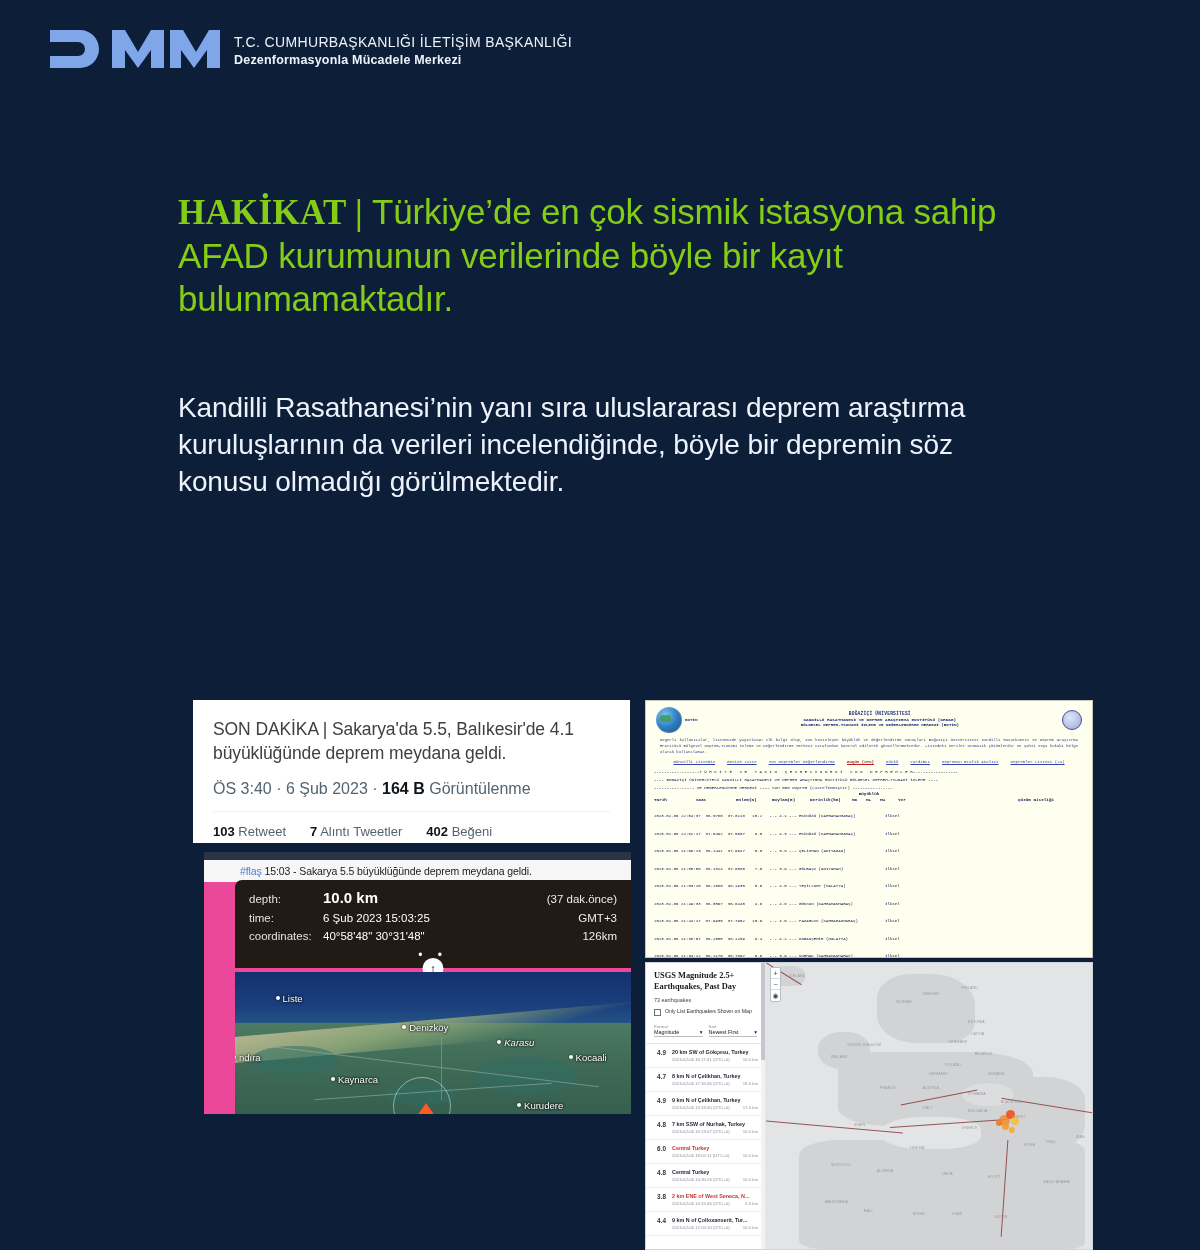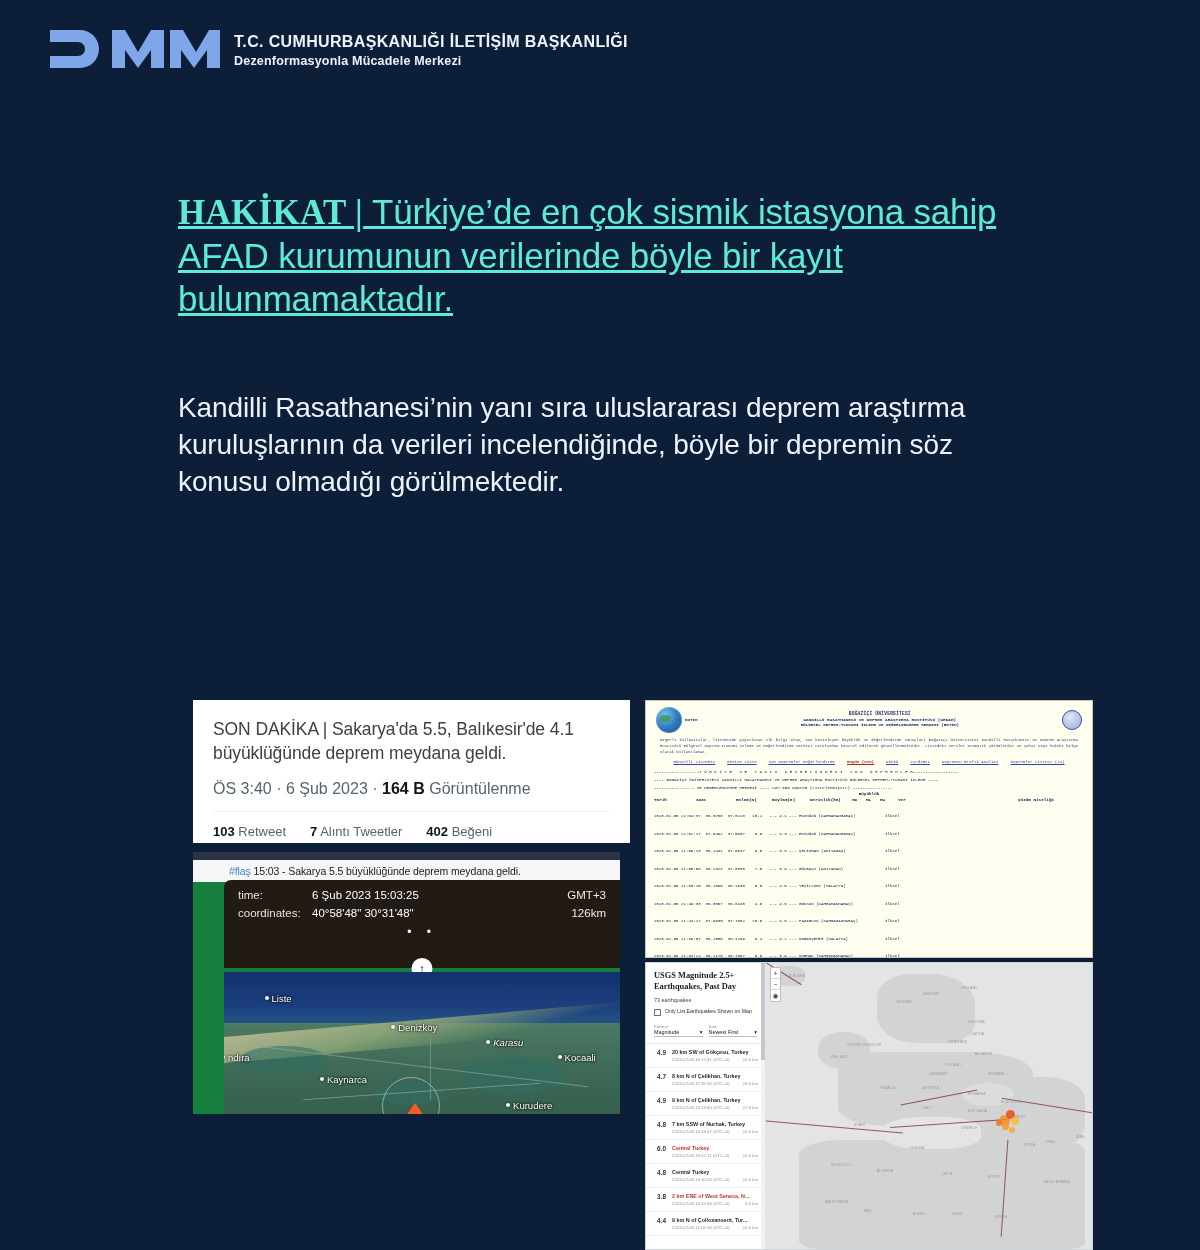--- a/index.html
+++ b/index.html
@@ -9,29 +9,28 @@
     background:#0d1f38;
     font-family:"Liberation Sans", sans-serif;
     overflow:hidden;
     position:relative;
   }
 
   
   .header { position:absolute; left:50px; top:28px; display:flex; align-items:center; gap:14px; }
   .logo-mark { display:block; }
   .logo-text { display:flex; flex-direction:column; justify-content:center; gap:3px; padding-top:2px; }
-  .logo-line1 { font-size:16px; font-weight:bold; color:#eef3fb; letter-spacing:.35px; }
+  .logo-line1 { font-size:14px; font-weight:normal; color:#eef3fb; letter-spacing:.35px; }
   .logo-line2 { font-size:12.5px; font-weight:bold; color:#eef3fb; letter-spacing:.2px; }
 
   
   .copy { position:absolute; left:178px; top:190px; width:820px; }
   .headline {
-    font-size:35px; line-height:1.235; color:#5eead4; font-weight:400;
+    font-size:35px; line-height:1.235; color:#84cc16; font-weight:400;
     letter-spacing:-.2px;
-    text-decoration:underline;
   }
   .headline .kicker {
     font-family:"Liberation Serif", serif;
     font-weight:bold; letter-spacing:.3px;
   }
   .body-copy {
     margin-top:68px;
     font-size:28px; line-height:1.33; color:#eef3fb; font-weight:400;
     letter-spacing:-.1px;
   }
@@ -46,22 +45,22 @@
   }
   .tweet-text { font-size:17.5px; line-height:1.35; color:#404040; letter-spacing:-.1px; }
   .tweet-meta { margin-top:15px; font-size:16px; color:#536471; }
   .tweet-meta b { color:#0f1419; font-weight:bold; }
   .tweet-rule { margin-top:13px; border-top:1px solid #eff3f4; }
   .tweet-stats { margin-top:12px; font-size:13px; color:#536471; display:flex; gap:24px; }
   .tweet-stats b { color:#0f1419; font-weight:bold; }
 
   
   .eq-card {
-    position:absolute; left:193px; top:852px; width:427px; height:262px;
-    background:#15803d; overflow:hidden;
+    position:absolute; left:204px; top:852px; width:427px; height:262px;
+    background:#ec4899; overflow:hidden;
   }
   .eq-topbar { height:8px; background:#2b3444; }
   .eq-flash { font-size:10.5px; color:#1a1a1a; padding:5px 0 5px 36px; background:#f6f6f6; letter-spacing:-.1px; }
   .eq-flash .tag { color:#4a7fd0; }
   .eq-panel {
     position:absolute; left:31px; top:28px; right:0; height:88px;
     background:#221a14; color:#ffffff; border-radius:7px 0 0 0;
     padding:9px 14px 0 14px; font-size:11.5px;
   }
   .eq-row { display:flex; align-items:baseline; margin-bottom:6px; }
@@ -207,20 +206,25 @@
 
   <div class="eq-card">
     <div class="eq-topbar"></div>
     <div class="eq-flash">
       <span class="tag">#flaş</span>
       <span>15:03 - Sakarya 5.5 büyüklüğünde deprem meydana geldi.</span>
     </div>
 
     <div class="eq-panel">
       <div class="eq-row">
+        <span class="eq-lbl">depth:</span>
+        <span class="eq-val big">10.0 km</span>
+        <span class="eq-right">(37 dak.önce)</span>
+      </div>
+      <div class="eq-row">
         <span class="eq-lbl">time:</span>
         <span class="eq-val">6 Şub 2023 15:03:25</span>
         <span class="eq-right">GMT+3</span>
       </div>
       <div class="eq-row">
         <span class="eq-lbl">coordinates:</span>
         <span class="eq-val">40°58'48"  30°31'48"</span>
         <span class="eq-right">126km</span>
       </div>
       <div class="eq-dots">• •</div>

